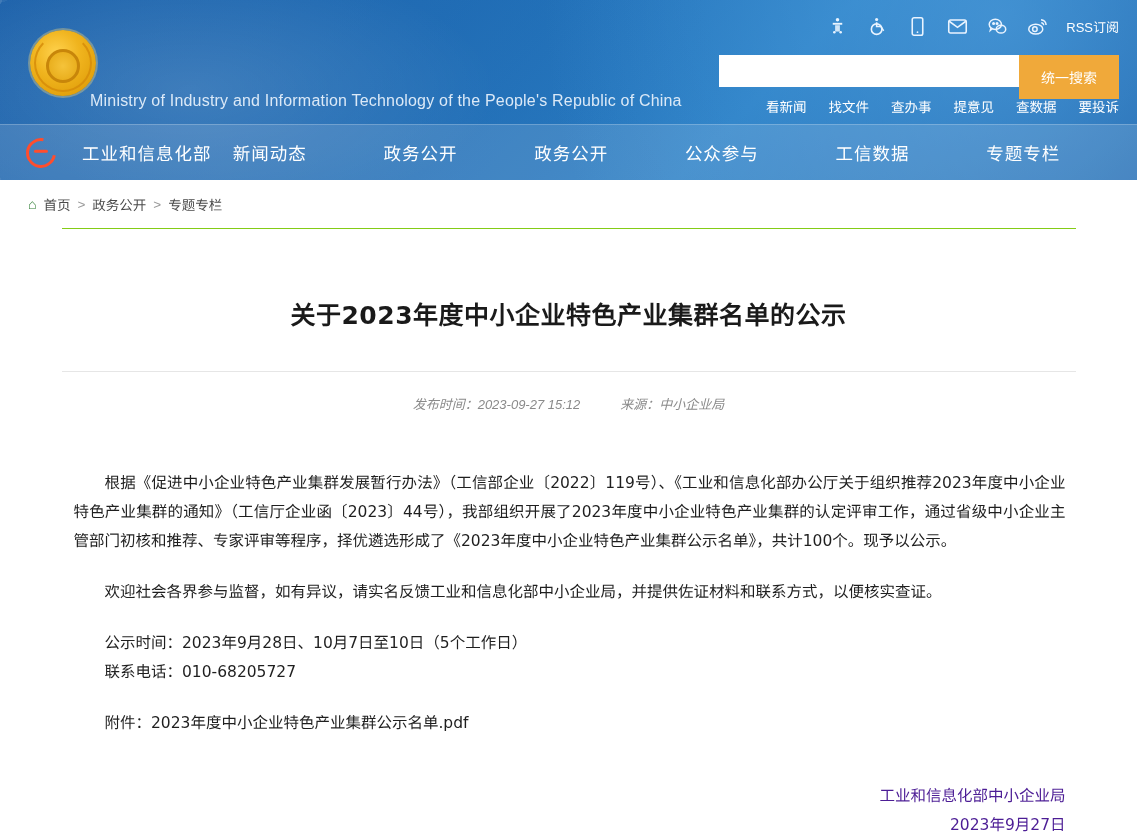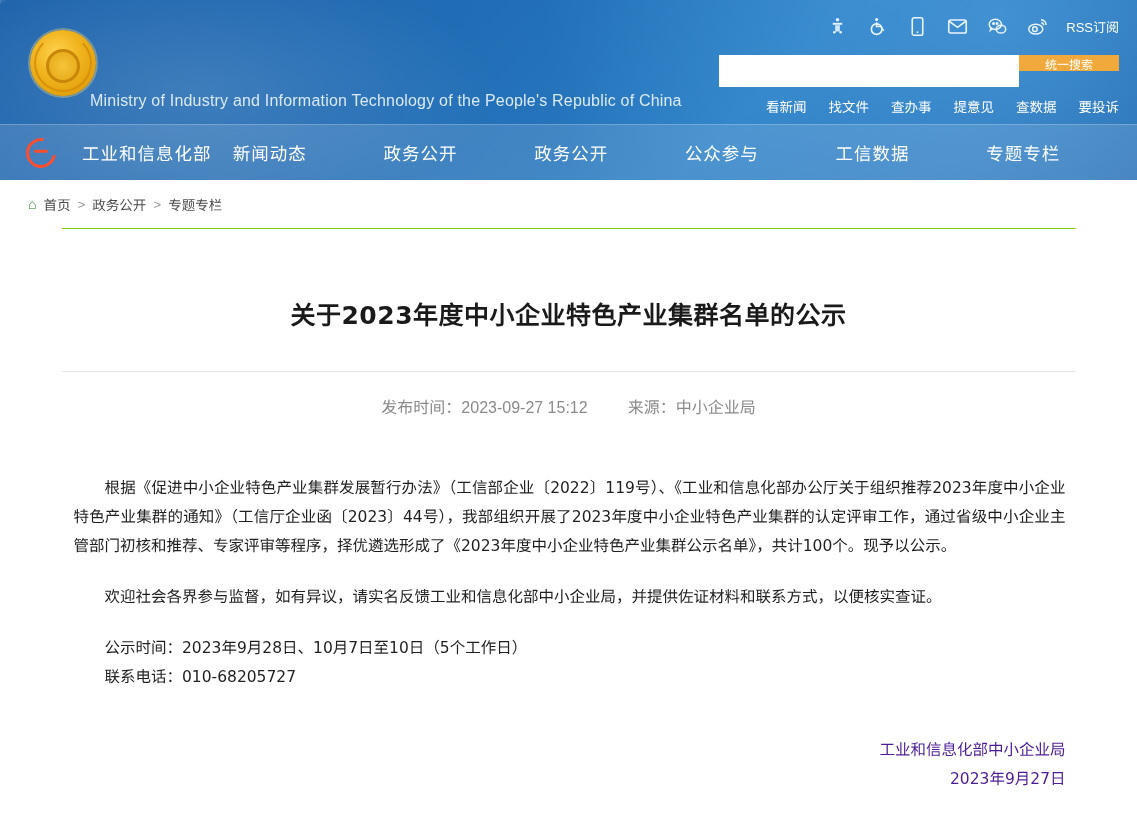--- a/index.html
+++ b/index.html
@@ -88,22 +88,22 @@
   
   .search-wrap {
     position: absolute; right: 18px; top: 55px;
     display: flex; height: 32px;
   }
   .search-input {
     width: 300px; height: 32px; border: none; outline: none;
     background: #ffffff; padding: 0 10px; font-size: 13px; color: #333;
   }
   .search-btn {
-    width: 100px; height: 16px; border: none; cursor: pointer;
-    background: #f0a93a; color: #ffffff; font-size: 12px;
+    width: 100px; height: 44px; border: none; cursor: pointer;
+    background: #f0a93a; color: #ffffff; font-size: 14px;
     font-family: "Liberation Sans", sans-serif;
   }
 
   .quick-links {
     position: absolute; right: 18px; top: 96px;
     display: flex; gap: 22px;
   }
   .quick-links a {
     color: #ffffff; font-size: 13.5px; text-decoration: none; cursor:pointer;
   }
@@ -158,21 +158,21 @@
     text-align: center;
     font-family: "DejaVu Sans", sans-serif;
     font-size: 25px; font-weight: bold; color: #1a1a1a;
     padding: 50px 20px 40px;
     letter-spacing: .5px;
   }
   .meta-line {
     border-top: 1px solid #e6e6e6;
     display: flex; justify-content: center; gap: 40px;
     padding: 22px 0 0;
-    font-size: 16px; color: #8a8a8a;
+    font-size: 13px; color: #8a8a8a; font-style: italic;
   }
   .body-text {
     padding: 56px 10px 0 12px;
     font-family: "DejaVu Sans", serif;
     font-size: 15.5px; color: #1f1f1f; line-height: 29px;
     text-align: justify;
   }
   .body-text p { margin-bottom: 22px; }
   .p-indent { text-indent: 2em; }
   .tight { margin-bottom: 0 !important; }
@@ -296,19 +296,20 @@
     <span>
       <span>来源：</span><span>中小企业局</span>
     </span>
   </div>
 
   <div class="body-text">
     <p class="p-indent">根据《促进中小企业特色产业集群发展暂行办法》（工信部企业〔2022〕119号）、《工业和信息化部办公厅关于组织推荐2023年度中小企业特色产业集群的通知》（工信厅企业函〔2023〕44号），我部组织开展了2023年度中小企业特色产业集群的认定评审工作，通过省级中小企业主管部门初核和推荐、专家评审等程序，择优遴选形成了《2023年度中小企业特色产业集群公示名单》，共计100个。现予以公示。</p>
     <p class="p-indent">欢迎社会各界参与监督，如有异议，请实名反馈工业和信息化部中小企业局，并提供佐证材料和联系方式，以便核实查证。</p>
     <p class="p-indent tight">公示时间：2023年9月28日、10月7日至10日（5个工作日）</p>
     <p class="p-indent">联系电话：010-68205727</p>
+    <p class="p-indent attach">附件：2023年度中小企业特色产业集群公示名单.pdf</p>
   </div>
 
   <div class="sig">
     <div>工业和信息化部中小企业局</div>
     <div>2023年9月27日</div>
   </div>
 </div>
 
 </body></html>

